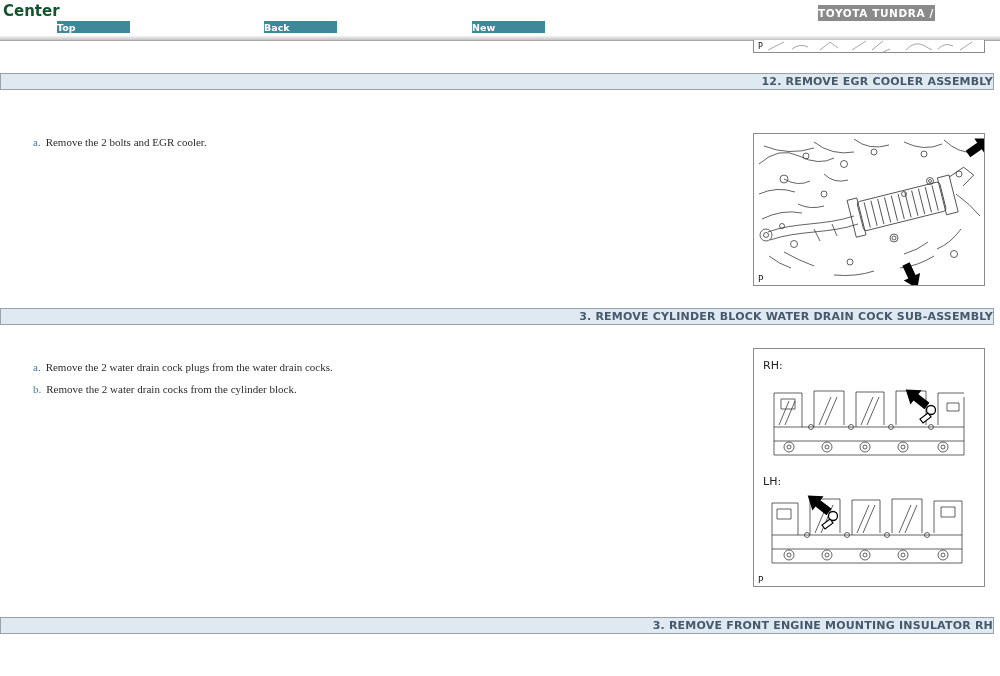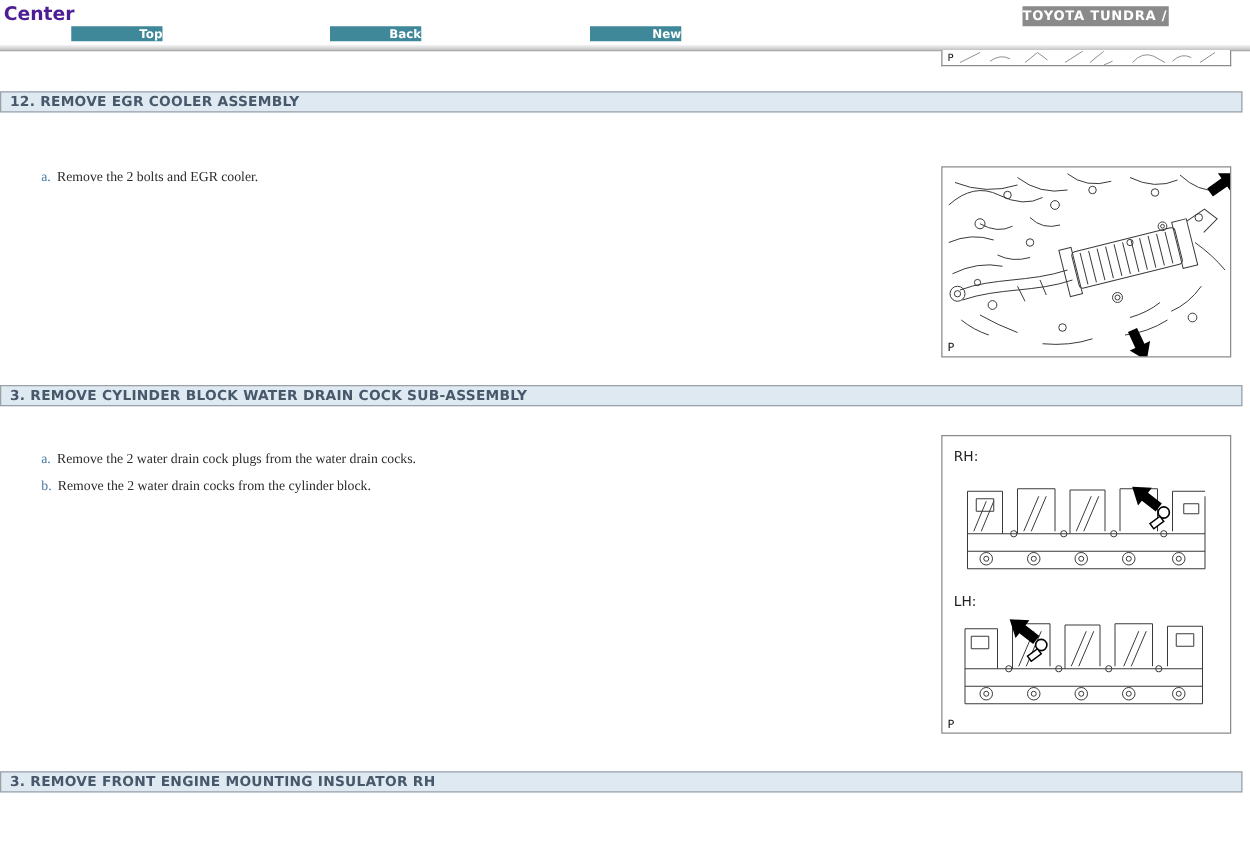--- a/index.html
+++ b/index.html
@@ -4,49 +4,49 @@
 <style>
   html,body{margin:0;padding:0;}
   body{
     width:1000px;height:676px;position:relative;overflow:hidden;
     background:#ffffff;
     font-family:"DejaVu Sans","Liberation Sans",sans-serif;
   }
   
   .page-title{
     position:absolute;left:3px;top:2px;
-    font-size:15px;font-weight:bold;color:#4c1d95;
+    font-size:15px;font-weight:bold;color:#14532d;
   }
   .vehicle-badge{
     position:absolute;left:818px;top:5px;width:117px;height:16px;
     background:#8a8a8a;color:#ffffff;
     font-size:10.5px;font-weight:bold;line-height:17px;
     letter-spacing:0.6px;
   }
   .toolbar-btn{
     position:absolute;top:21px;width:73px;height:12px;
     background:#3e8899;color:#ffffff;
-    font-size:9.5px;font-weight:bold;text-align:right;line-height:13px;
+    font-size:9.5px;font-weight:bold;text-align:left;line-height:13px;
     cursor:pointer;
   }
   #btn-top{left:57px}
   #btn-back{left:264px}
   #btn-new{left:472px}
   .divider{
     position:absolute;left:0;top:36px;width:1000px;height:4px;
     background:linear-gradient(#f4f4f4,#c3c3c3);
     border-bottom:1px solid #a9a9a9;
   }
   
   .section-header{
     position:absolute;left:0;width:994px;height:17px;box-sizing:border-box;
     background:#dfe9f1;border:1px solid #99a1a9;
     font-size:11px;font-weight:bold;color:#47586a;
-    line-height:15px;padding-left:7px;letter-spacing:0.2px;
-    white-space:nowrap;overflow:hidden;
+    line-height:15px;padding-left:23px;letter-spacing:0.2px;
+    white-space:nowrap;overflow:hidden;text-align:right;
   }
   #sec12{top:73px}
   #sec13{top:308px}
   #sec14{top:617px}
   
   .step{
     position:absolute;left:33px;font-size:11px;color:#2b2b2b;white-space:nowrap;font-family:Liberation Serif, serif;
   }
   .step .letter{color:#4a7ba6;margin-right:5px;}
   #step12a{top:136px}

